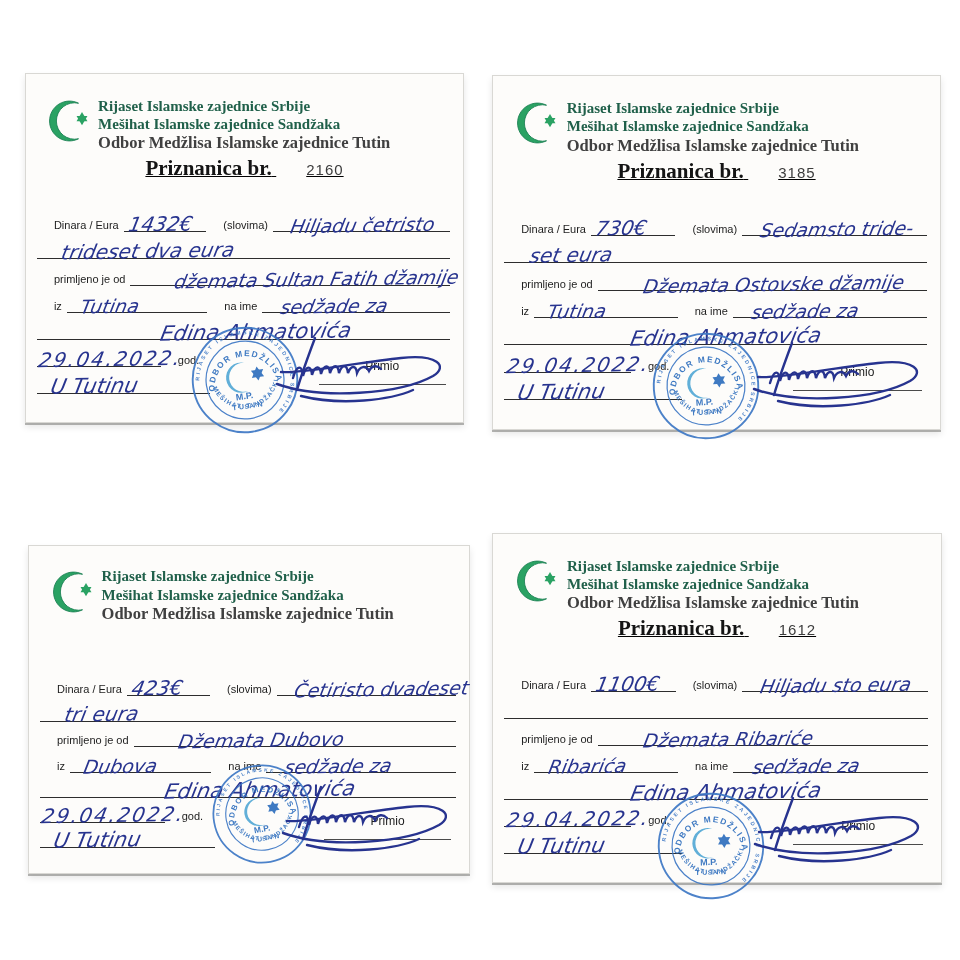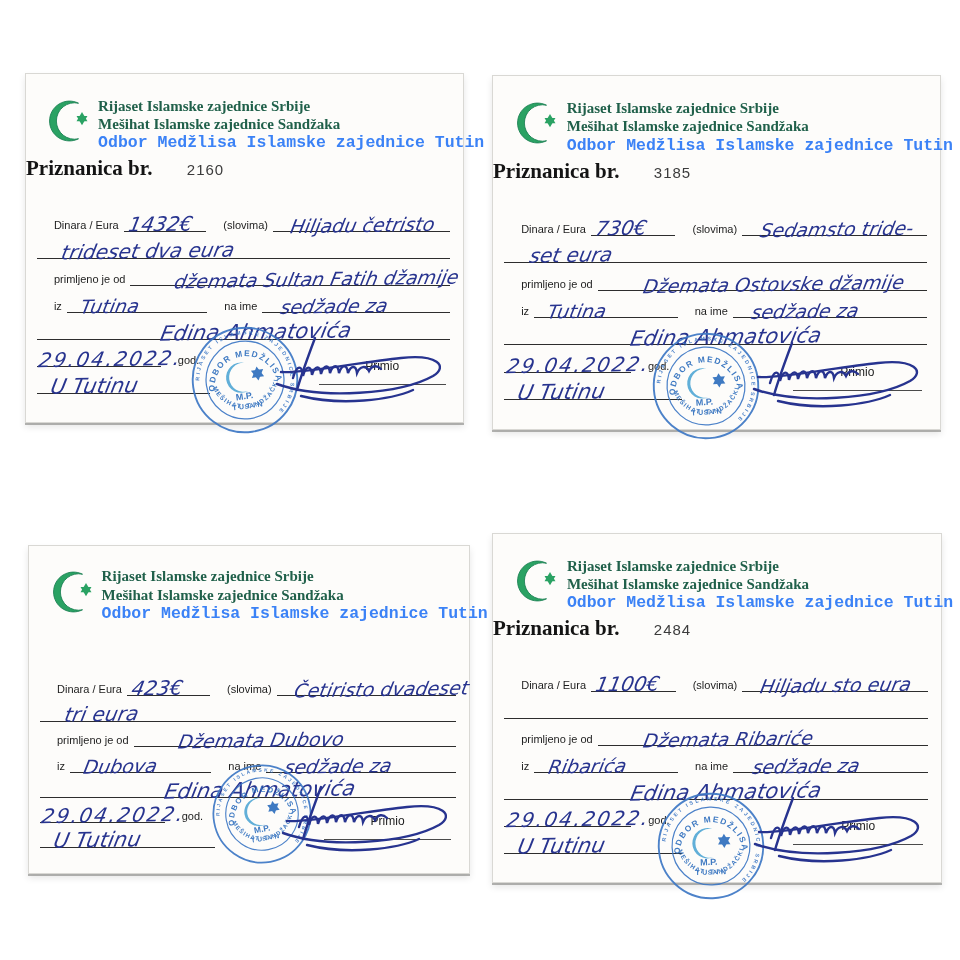--- a/index.html
+++ b/index.html
@@ -8,23 +8,23 @@
   .receipt{position:absolute;background:#fdfcfa;border:1px solid #d9d8d4;
            box-shadow:0 2px 0 rgba(110,110,105,.5),0 4px 7px rgba(0,0,0,.10);}
   .r-tl{left:25px;top:73px;width:437px;height:348px;}
   .r-tr{left:492px;top:75px;width:447px;height:353px;}
   .r-bl{left:28px;top:545px;width:440px;height:327px;}
   .r-br{left:492px;top:533px;width:448px;height:348px;}
 
   .logo{position:absolute;left:4%;top:6%;width:52px;height:52px;}
   .org{position:absolute;left:16.5%;top:6.5%;line-height:1.22;white-space:nowrap;}
   .o12{font-family:"Liberation Serif",serif;font-weight:bold;font-size:15px;color:#20604a;}
-  .o3{font-family:Liberation Mono, monospace;font-weight:bold;font-size:16.5px;color:#3b82f6;}
-
-  .titlerow{position:absolute;top:23.5%;left:0;width:100%;text-align:left;}
+  .o3{font-family:Liberation Serif, serif;font-weight:bold;font-size:16.5px;color:#404040;}
+
+  .titlerow{position:absolute;top:23.5%;left:0;width:100%;text-align:center;text-decoration:underline;}
   .title{font-family:"Liberation Serif",serif;font-weight:bold;font-size:21px;color:#141414;}
   .rnum{font-size:15px;color:#3c3c3c;margin-left:30px;letter-spacing:1px;}
 
   .row{position:absolute;left:2.5%;right:3%;height:30px;display:flex;align-items:flex-end;}
   .row1{top:36.8%}.row2{top:44.6%}.row3{top:52.3%}.row4{top:60.1%}
   .row5{top:67.8%}.row6{top:75.6%}.row7{top:83.3%}
   .seg{position:relative;flex:1 1 auto;height:100%;border-bottom:1.5px solid #2d2d2d;}
   .amt{flex:0 0 20%;}.w34{flex:0 0 34%;}.w30{flex:0 0 30%;}.w40{flex:0 0 42%;}
   .fill{flex:1 1 auto;}
   .lbl{flex:0 0 auto;font-size:11px;color:#1d1d1d;padding:0 5px 1px 2px;white-space:nowrap;margin-left:15px;}
@@ -328,21 +328,21 @@
   <svg class="logo">
       <use href="#logo-sym" xlink:href="#logo-sym"></use>
     </svg>
   <div class="org">
     <div class="o12">Rijaset Islamske zajednice Srbije</div>
     <div class="o12">Mešihat Islamske zajednice Sandžaka</div>
     <div class="o3">Odbor Medžlisa Islamske zajednice Tutin</div>
   </div>
   <div class="titlerow">
     <span class="title">Priznanica br.</span>
-    <span class="rnum">2484</span>
+    <span class="rnum">1612</span>
   </div>
   <div class="row row1">
     <span class="lbl">Dinara / Eura</span>
     <span class="seg amt">
         <span class="hand h-amt">1100€</span>
       </span>
     <span class="lbl">(slovima)</span>
     <span class="seg">
         <span class="hand">Hiljadu sto eura</span>
       </span>

